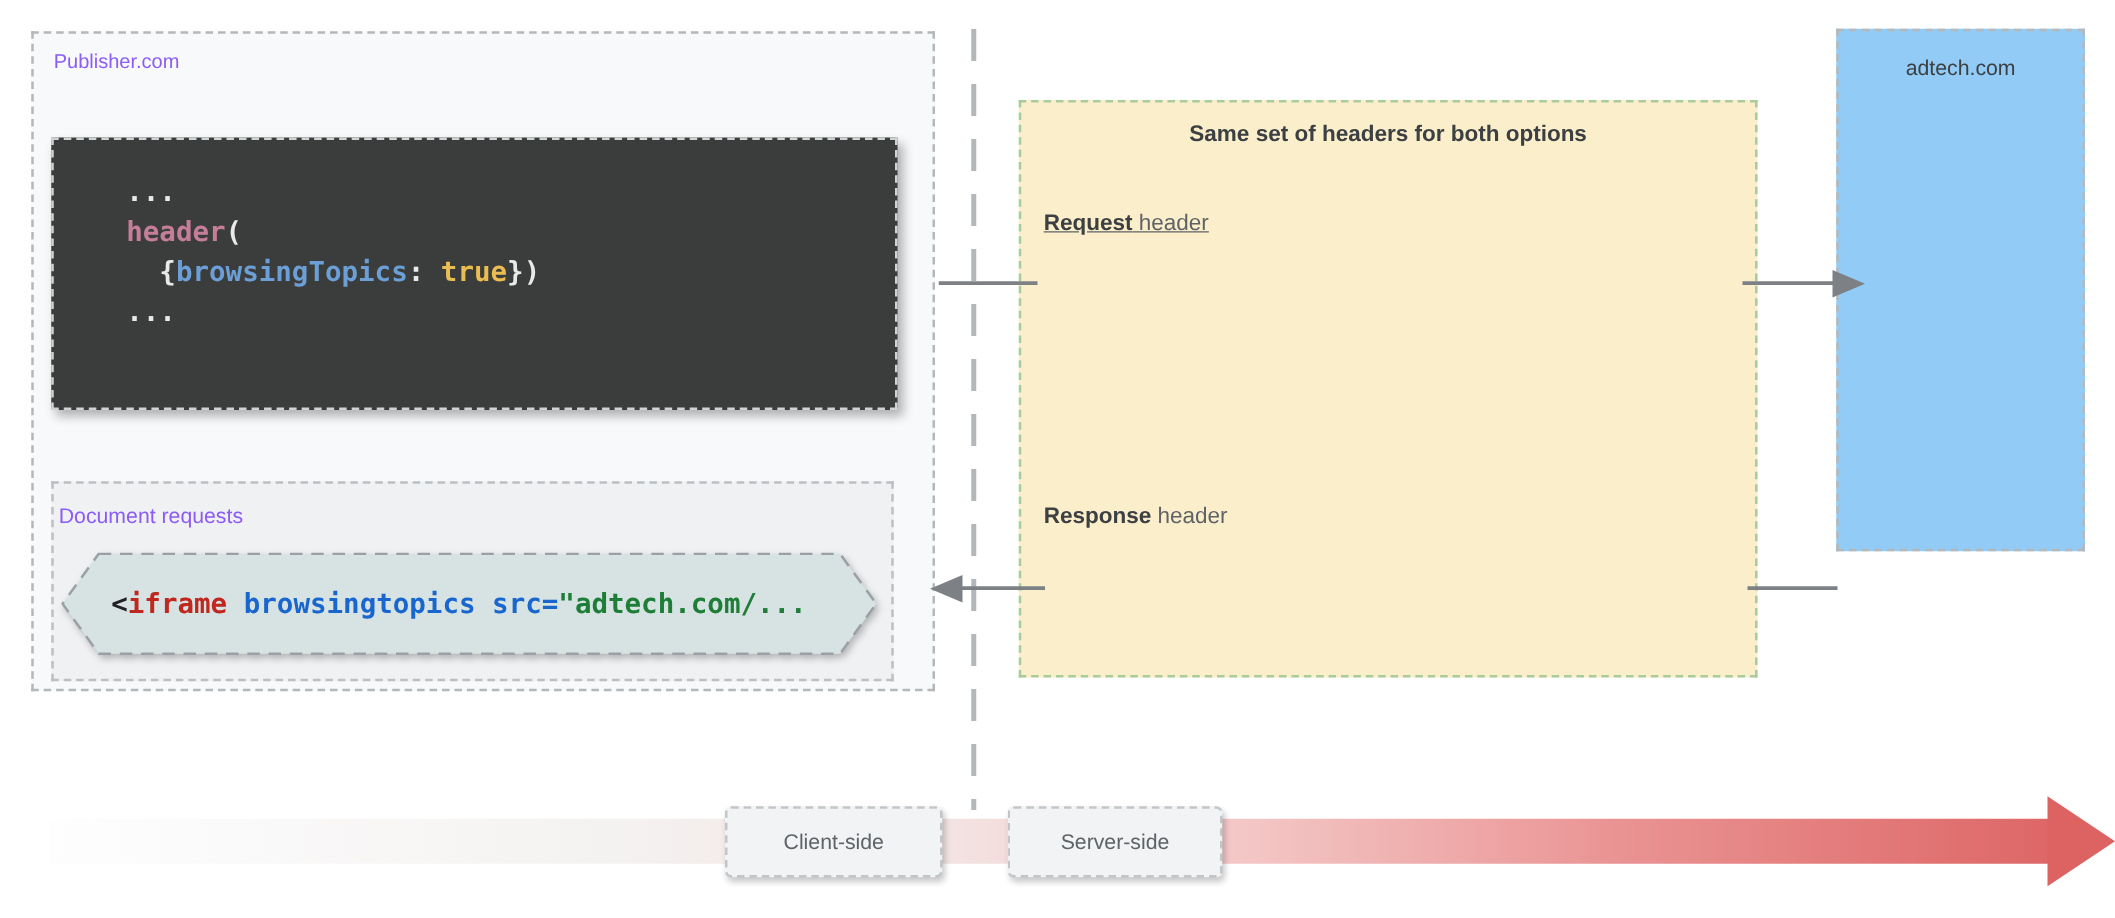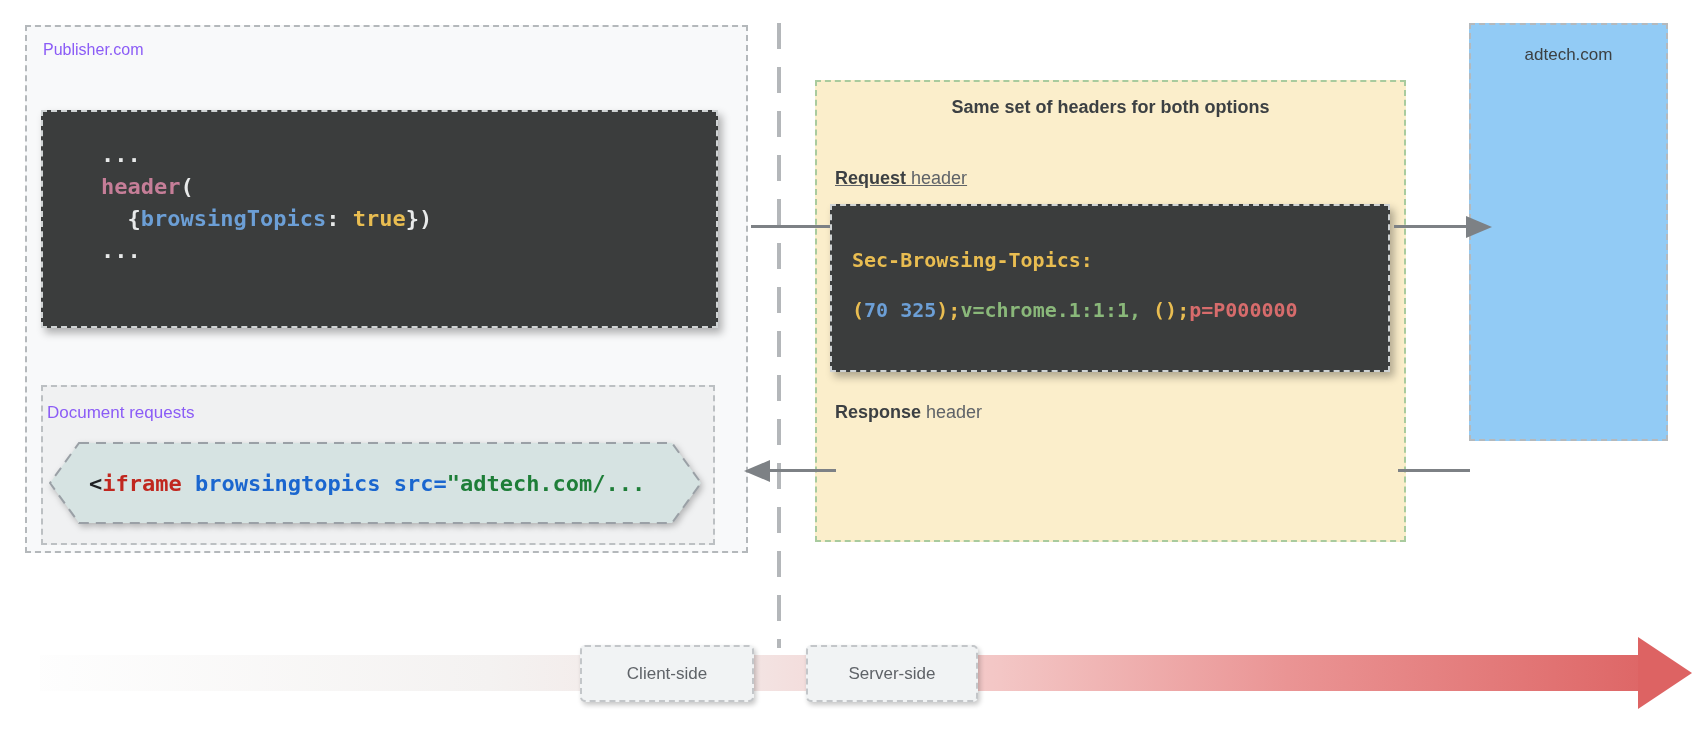--- a/index.html
+++ b/index.html
@@ -151,24 +151,20 @@
     </div>
   </div>
 
   <div class="divider"></div>
 
   <div class="headers-panel">
     <div class="headers-title">Same set of headers for both options</div>
 
     <div class="hdr-label req-label"><b>Request</b><span> header</span></div>
 
-    <div class="code-block req-block">
-      <div class="hdr-line"><span class="tok-hname">Sec-Browsing-Topics:</span></div>
-      <div class="hdr-line"><span class="tok-hpunct">(</span><span class="tok-hnum">70 325</span><span class="tok-hpunct">);</span><span class="tok-hver">v=chrome.1:1:1,</span><span class="tok-hpunct"> ();</span><span class="tok-hpad">p=P000000</span></div>
-    </div>
 
     <div class="hdr-label resp-label"><b>Response</b><span> header</span></div>
 
   </div>
 
   <div class="adtech-box">
     <div class="adtech-label">adtech.com</div>
   </div>
 
   <div class="hline" style="left:751px;top:225px;width:79px;"></div>

